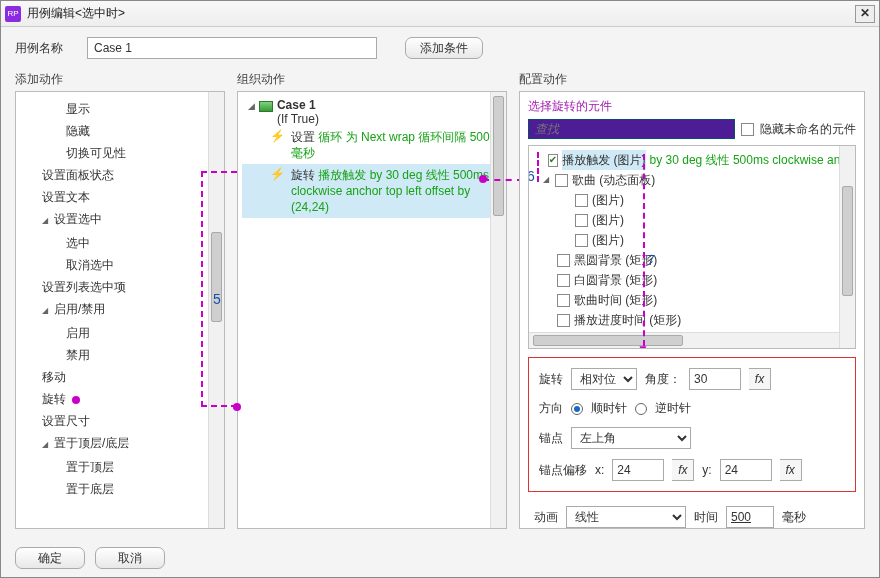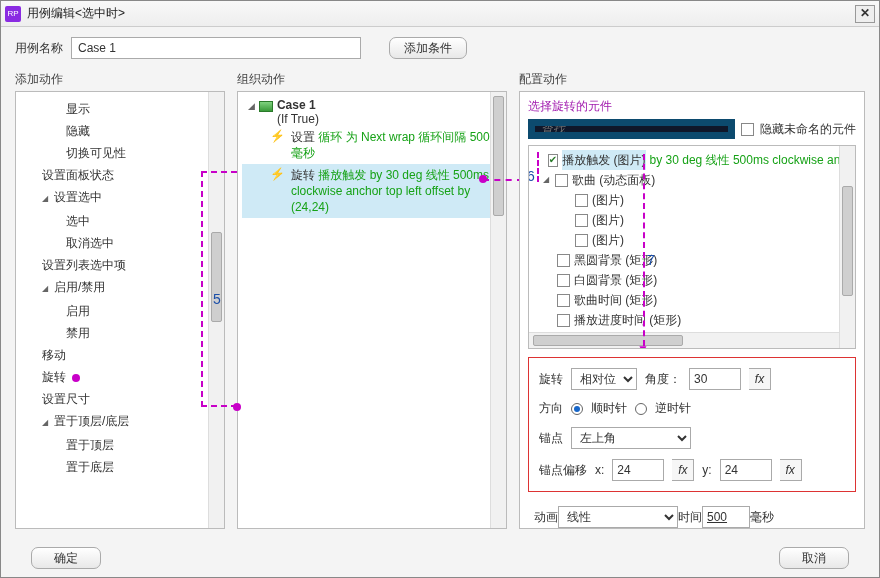--- a/index.html
+++ b/index.html
@@ -3,21 +3,21 @@
 <meta charset="utf-8">
 <style>
   *{box-sizing:border-box;margin:0;padding:0;font-family:"Microsoft YaHei",Arial,sans-serif;font-size:12px;color:#333}
   body{background:#fff}
   .window{width:880px;height:578px;border:1px solid #888;display:flex;flex-direction:column;background:#f4f4f4}
   .titlebar{height:26px;background:linear-gradient(#f8f8f8,#eee);border-bottom:1px solid #ccc;display:flex;align-items:center;padding:0 4px}
   .titlebar .logo{width:16px;height:16px;background:#8a2be2;display:flex;align-items:center;justify-content:center;color:#fff;font-size:8px;border-radius:2px;margin-right:6px}
   .titlebar .title{flex:1;font-size:12px;color:#222}
   .titlebar .close{width:20px;height:18px;border:1px solid #999;background:#eee;text-align:center;line-height:14px;font-weight:bold;cursor:pointer}
   .toprow{display:flex;align-items:center;padding:10px 14px}
-  .toprow label{margin-right:8px}
+  .toprow label{margin-right:24px}
   .toprow input.name{width:290px;height:22px;border:1px solid #aaa;padding:0 6px;background:#fff}
   .btn{height:22px;border:1px solid #aaa;background:linear-gradient(#fff,#e8e8e8);padding:0 14px;cursor:pointer;border-radius:7px}
   .toprow .btn{margin-left:28px}
   .cols{flex:1;display:flex;padding:0 14px 10px 14px;gap:12px;min-height:0}
   .col{display:flex;flex-direction:column;min-width:0}
   .col1{width:210px}
   .col2{width:270px;position:relative}
   .col3{flex:1}
   .colhdr{height:22px;font-size:12px;color:#444;padding:2px 0}
   .panel{flex:1;border:1px solid #bbb;background:#fff;position:relative;overflow:hidden}
@@ -37,40 +37,40 @@
   .case-hdr .txt b{font-weight:bold}
   .step{display:flex;gap:6px;padding:3px 2px 3px 28px}
   .step .bolt{color:#2a9a2a;font-weight:bold}
   .step .txt{line-height:16px}
   .step .txt .g{color:#17a217}
   .step.sel{background:#cfeaf6}
   .annot{position:absolute;color:#1a4ea8;font-size:14px;pointer-events:none}
   .col3 .panel{display:flex;flex-direction:column}
   .subhdr{padding:6px 8px 4px 8px;color:#a21caf}
   .searchrow{display:flex;align-items:center;gap:6px;padding:0 8px 6px 8px}
-  .searchrow input{flex:1;height:20px;border:7px solid #0c4a6e;padding:1px 6px;color:#999;font-style:italic;background:#0f172a}
+  .searchrow input{flex:1;height:20px;border:1px solid #0c4a6e;padding:1px 6px;color:#999;font-style:italic;background:#4c1d95}
   .searchrow .cb{width:13px;height:13px;border:1px solid #888;background:#fff}
   .listbox{flex:1;border:1px solid #bbb;margin:0 8px;position:relative;overflow:hidden;background:#fff}
   .wlist{padding:4px 2px 18px 2px;line-height:20px}
   .wrow{display:flex;align-items:center;gap:4px;white-space:nowrap}
   .wrow .sp{display:inline-block}
   .wrow .tri3{font-size:8px;color:#666;width:10px;text-align:center}
   .wrow .cb2{width:13px;height:13px;border:1px solid #888;background:#fff;display:inline-flex;align-items:center;justify-content:center;font-size:10px;color:#2a7a2a}
   .wrow.hl .name{background:#cfeaf6}
   .wrow .extra{color:#17a217}
   .controls{margin:8px;border:1px solid #d33;padding:10px 10px 10px 10px;display:flex;flex-direction:column;gap:10px}
   .crow{display:flex;align-items:center;gap:8px}
   .crow label{white-space:nowrap}
   select,input.small{height:22px;border:1px solid #aaa;background:#fff;padding:0 4px}
   input.small{width:52px}
   .fx{width:22px;height:22px;border:1px solid #aaa;border-left:none;background:#f6f6f6;text-align:center;line-height:20px;font-style:italic;cursor:pointer}
   .radio{width:12px;height:12px;border:1px solid #666;border-radius:50%;display:inline-flex;align-items:center;justify-content:center}
   .radio.on::after{content:"";width:6px;height:6px;background:#1766c9;border-radius:50%}
-  .animrow{display:flex;align-items:center;gap:0;padding:6px 8px 0 14px}
-  .footer{display:flex;justify-content:space-between;gap:10px;padding:8px 30px}
+  .animrow{display:flex;align-items:center;gap:8px;padding:6px 8px 0 14px}
+  .footer{display:flex;justify-content:flex-start;gap:10px;padding:8px 14px}
   .footer .btn{width:70px}
   
   .guide{position:absolute;border-color:#c800c8;pointer-events:none}
   .dot{position:absolute;width:8px;height:8px;background:#c800c8;border-radius:50%;pointer-events:none}
 </style>
 </head>
 <body>
 
 <div class="window">
   <div class="titlebar">
@@ -88,20 +88,21 @@
   <div class="cols">
 
     <div class="col col1">
       <div class="colhdr">添加动作</div>
       <div class="panel">
         <div class="tree" id="tree">
             <div class="item lvl2">显示</div>
             <div class="item lvl2">隐藏</div>
             <div class="item lvl2">切换可见性</div>
             <div class="item lvl1">设置面板状态</div>
+            <div class="item lvl1">设置文本</div>
             <div class="item lvl1 tri">设置选中</div>
             <div class="item lvl2">选中</div>
             <div class="item lvl2">取消选中</div>
             <div class="item lvl1">设置列表选中项</div>
             <div class="item lvl1 tri">启用/禁用</div>
             <div class="item lvl2">启用</div>
             <div class="item lvl2">禁用</div>
             <div class="item lvl1">移动</div>
             <div class="item lvl1">旋转<span style="display: inline-block; width: 8px; height: 8px; background: rgb(200, 0, 200); border-radius: 50%; margin-left: 6px; vertical-align: middle;"></span></div>
             <div class="item lvl1">设置尺寸</div>

